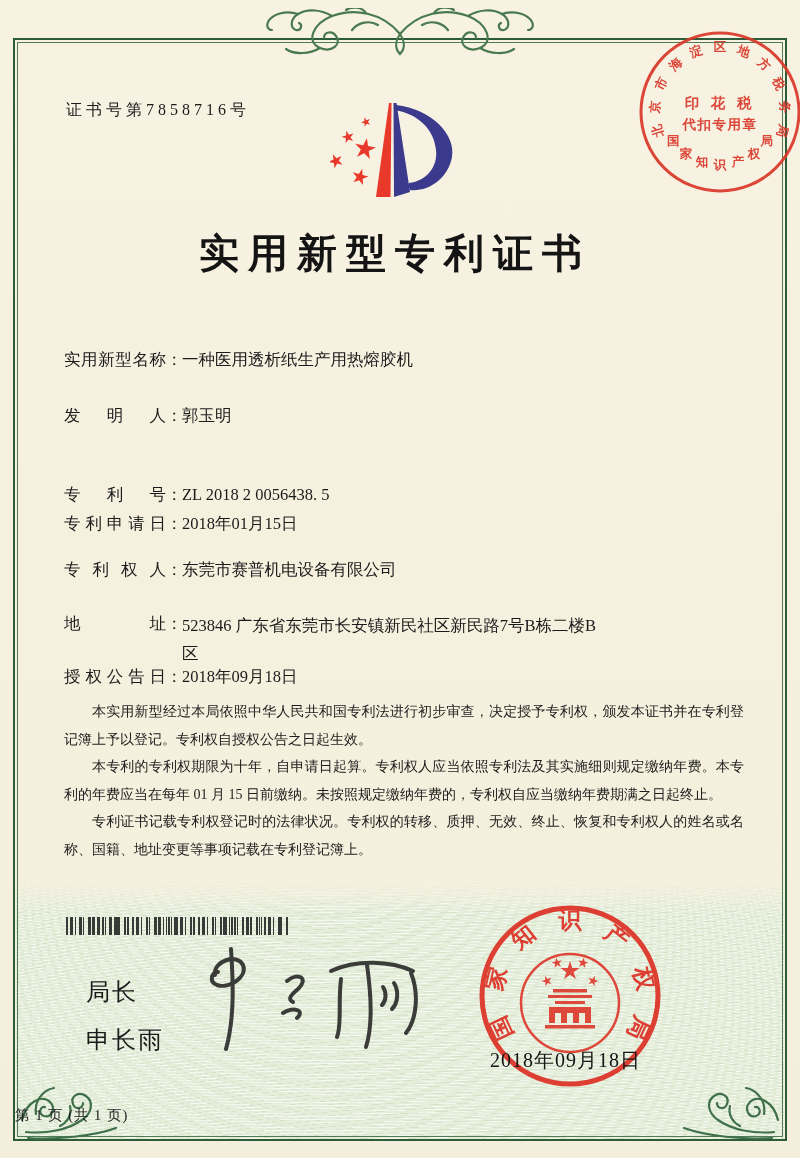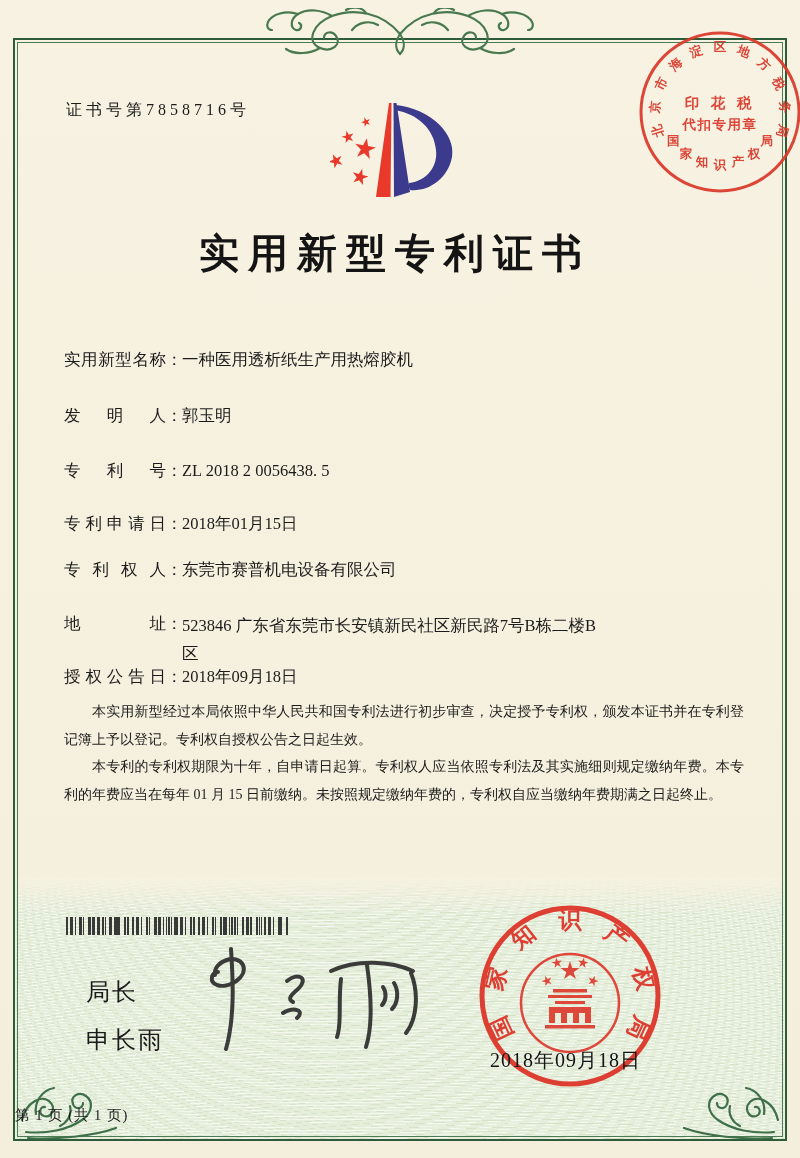--- a/index.html
+++ b/index.html
@@ -161,40 +161,41 @@
 
   <div class="title">实用新型专利证书</div>
 
   <div class="fields">
     <div class="row" style="top:348px">
       <span class="lbl">实用新型名称</span><span class="colon">：</span><span class="val">一种医用透析纸生产用热熔胶机</span>
     </div>
     <div class="row" style="top:404px">
       <span class="lbl">发明人</span><span class="colon">：</span><span class="val">郭玉明</span>
     </div>
-    <div class="row" style="top:459px">
+    <div class="row" style="top:483px">
       <span class="lbl">专利号</span><span class="colon">：</span><span class="val">ZL 2018 2 0056438. 5</span>
     </div>
     <div class="row" style="top:512px">
       <span class="lbl">专利申请日</span><span class="colon">：</span><span class="val">2018年01月15日</span>
     </div>
     <div class="row" style="top:558px">
       <span class="lbl">专利权人</span><span class="colon">：</span><span class="val">东莞市赛普机电设备有限公司</span>
     </div>
     <div class="row" style="top:612px">
       <span class="lbl">地址</span><span class="colon">：</span><span class="val"><span class="line">523846 广东省东莞市长安镇新民社区新民路7号B栋二楼B</span><br><span class="line">区</span></span>
     </div>
     <div class="row" style="top:665px">
       <span class="lbl">授权公告日</span><span class="colon">：</span><span class="val">2018年09月18日</span>
     </div>
   </div>
 
   <div class="paras">
     <p>本实用新型经过本局依照中华人民共和国专利法进行初步审查，决定授予专利权，颁发本证书并在专利登记簿上予以登记。专利权自授权公告之日起生效。</p>
     <p>本专利的专利权期限为十年，自申请日起算。专利权人应当依照专利法及其实施细则规定缴纳年费。本专利的年费应当在每年 01 月 15 日前缴纳。未按照规定缴纳年费的，专利权自应当缴纳年费期满之日起终止。</p>
+    <p>专利证书记载专利权登记时的法律状况。专利权的转移、质押、无效、终止、恢复和专利权人的姓名或名称、国籍、地址变更等事项记载在专利登记簿上。</p>
   </div>
 
   <div class="barcode"></div>
 
   <div class="officer">
     <div>局长</div>
     <div class="name">申长雨</div>
   </div>
 
   <svg class="signature" width="250" height="110" viewBox="0 0 250 110">

